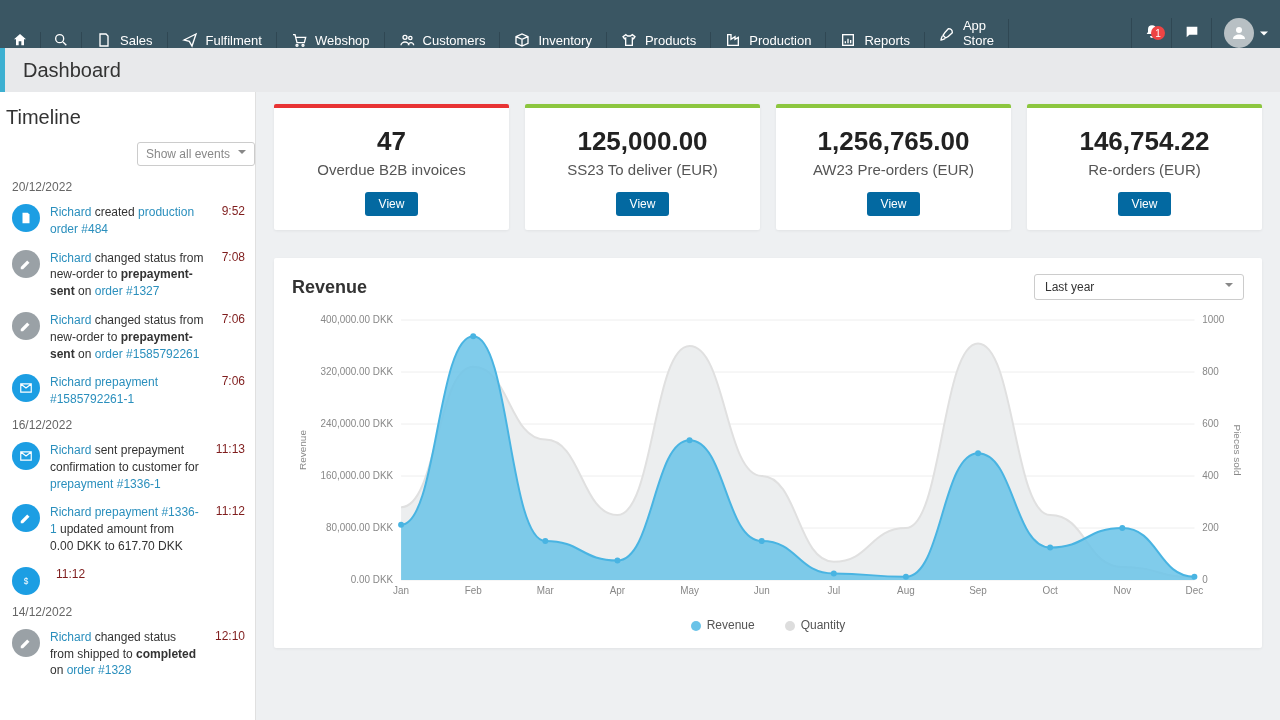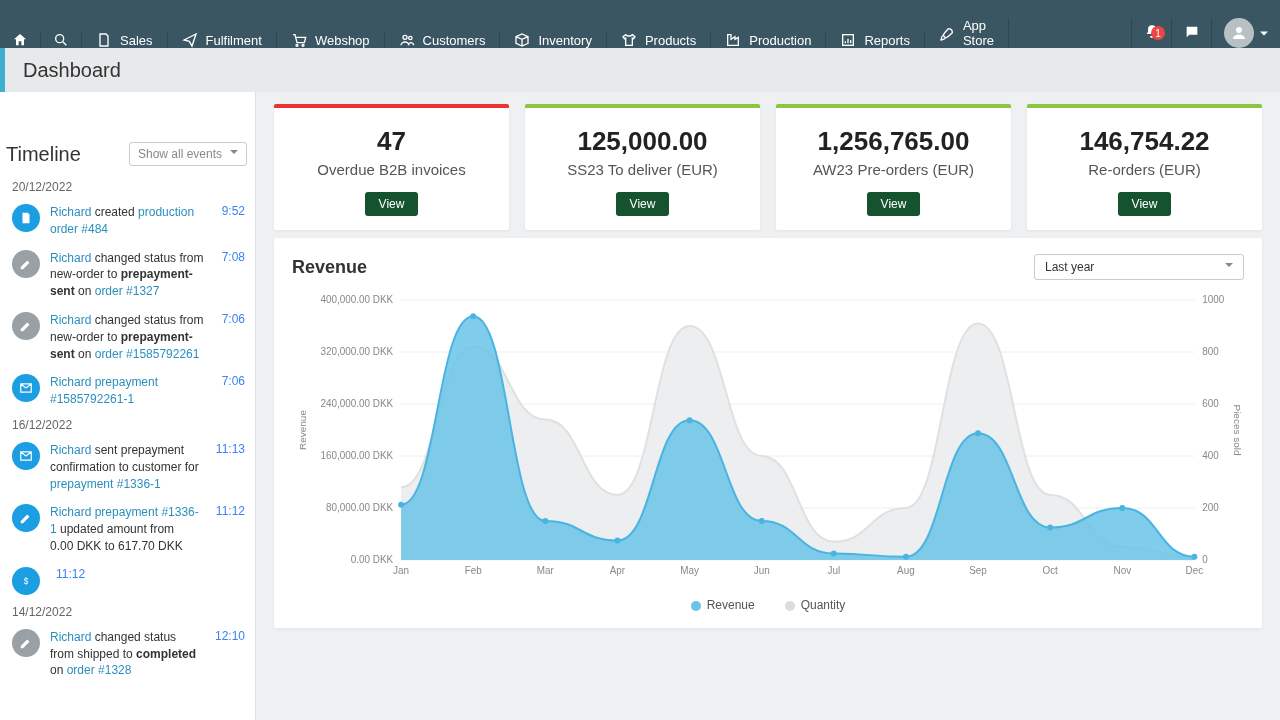--- a/index.html
+++ b/index.html
@@ -22,41 +22,41 @@
 
 .page-title-bar { background:#e8e9eb; border-left:5px solid #3db0d1; height:44px; display:flex; align-items:center; padding-left:18px; }
 .page-title-bar h1 { font-size:20px; font-weight:400; color:#333; }
 
 
 .main { display:flex; height:calc(720px - 48px - 44px); }
 .sidebar { width:256px; background:#fff; border-right:1px solid #e0e0e0; overflow-y:auto; padding:10px 0 10px 0;}
 .content { flex:1; padding:12px 18px 18px 18px; overflow-y:auto; }
 
 
-.timeline-header { display:flex; align-items:flex-end; justify-content:space-between; padding:4px 8px 10px 6px;gap:14px; }
+.timeline-header { display:flex; align-items:flex-start; justify-content:space-between; padding:4px 0 10px 6px;gap:14px; }
 .timeline-header h2 { font-size:20px; font-weight:400; color:#333; }
 .filter-dd { border:1px solid #ccc; border-radius:3px; padding:4px 24px 4px 8px; font-size:12px; color:#888; position:relative; cursor:pointer; background:#fff;margin-top:36px;}
 .filter-dd:after { content:""; position:absolute; right:8px; top:50%; transform:translateY(-50%); border:4px solid transparent; border-top-color:#888;}
 .tl-date { padding:4px 12px; font-size:12px; color:#666; }
 .tl-item { display:flex; align-items:flex-start; gap:10px; padding:6px 10px 6px 12px; }
 .tl-icon { width:28px; height:28px; border-radius:50%; flex-shrink:0; display:flex; align-items:center; justify-content:center; }
 .tl-icon svg { width:14px; height:14px; fill:#fff; }
 .tl-body { flex:1; font-size:12px; color:#333; line-height:1.4; }
 .tl-body .lnk { color:#2a8fbd; }
 .tl-body b { font-weight:600; color:#333; }
-.tl-time { font-size:12px; color:#3b82f6; padding-left:6px;text-align:center; }
+.tl-time { font-size:12px; color:#7f1d1d; padding-left:6px;text-align:center; }
 .tl-plus { font-size:18px; color:#666; cursor:pointer; margin-left:4px; }
 
 
-.kpi-row { display:flex; gap:16px; margin-bottom:8px; }
+.kpi-row { display:flex; gap:16px; margin-bottom:28px; }
 .kpi-card { flex:1; background:#fff; border-radius:2px; box-shadow:0 1px 3px rgba(0,0,0,.06); padding:18px 10px 14px; text-align:center; position:relative; border-top:4px solid #8cc63f; }
 .kpi-card.red { border-top-color:#e83334; }
 .kpi-value { font-size:26px; font-weight:700; color:#222; margin-bottom:4px; }
 .kpi-label { font-size:15px; color:#555; margin-bottom:14px; }
-.kpi-btn { display:inline-block; background:#14532d; color:#fff; border:none; padding:5px 14px; border-radius:3px; font-size:12px; cursor:pointer; }
+.kpi-btn { display:inline-block; background:#0369a1; color:#fff; border:none; padding:5px 14px; border-radius:3px; font-size:12px; cursor:pointer; }
 
 
 .chart-card { background:#fff; border-radius:2px; box-shadow:0 1px 3px rgba(0,0,0,.06); padding:16px 18px; }
 .chart-head { display:flex; align-items:center; justify-content:space-between; margin-bottom:10px;}
 .chart-head h3 { font-size:18px; font-weight:600; color:#333; }
 .range-dd { border:1px solid #ccc; border-radius:3px; padding:5px 30px 5px 10px; font-size:12px; color:#333; position:relative; background:#fff; cursor:pointer; min-width:210px;}
 .range-dd:after { content:""; position:absolute; right:10px; top:50%; transform:translateY(-50%); border:4px solid transparent; border-top-color:#888;}
 .chart-area { position:relative; height:300px; }
 .chart-area svg { width:100%; height:100%; }
 .y-label { font-size:10px; fill:#888; text-anchor:end; }

